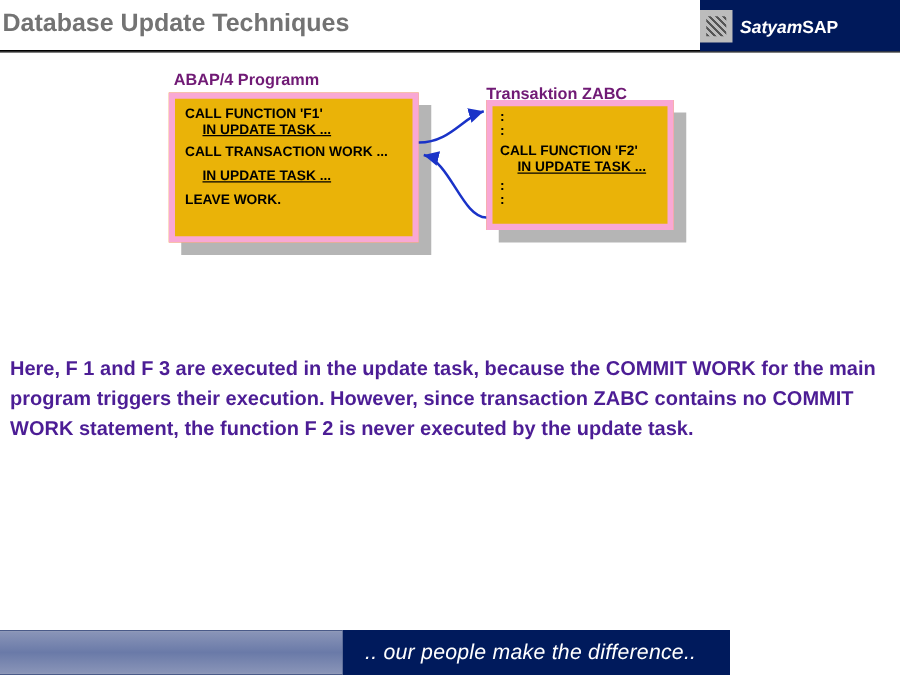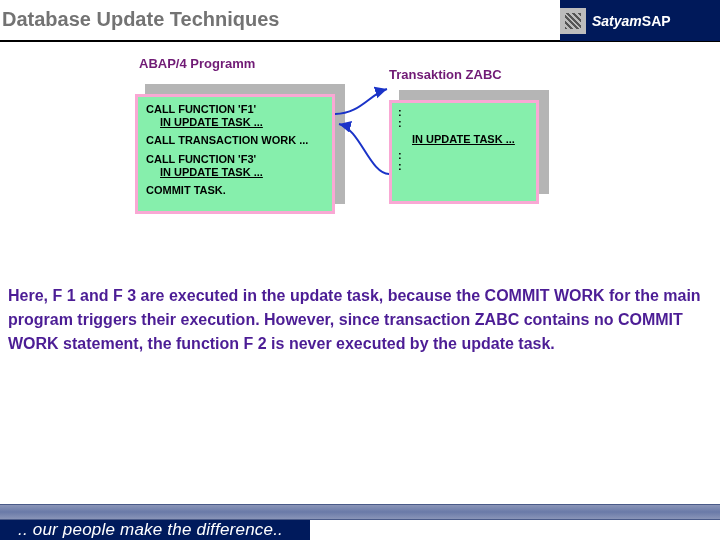--- a/index.html
+++ b/index.html
@@ -55,23 +55,22 @@
     top: 74px;
     width: 416px;
     height: 170px;
   }
   .panel-shadow {
     position: absolute;
     background: #b5b5b5;
   }
   .panel {
     position: absolute;
-    background: #86efac;
-    border: 3px solid #f9a8d4;
-    margin-top: 20px;
+    background: #eab308;
+    border: 5px solid #f9a8d4;
   }
   .panel-label {
     position: absolute;
     color: #701a75;
     font-weight: bold;
     font-size: 13px;
   }
   .code-line {
     font-family: Arial, sans-serif;
     font-size: 11px;
@@ -98,24 +97,23 @@
     width: 700px;
     font-size: 16px;
     font-weight: bold;
     line-height: 1.5;
     color: #4c1d95;
   }
 
   .footer {
     position: absolute;
     left: 0; bottom: 0;
-    width: 720px;
+    width: 584px;
     height: 36px;
     display: flex;
-    flex-direction: column;
   }
   .footer-stripe {
     flex: 1;
     background: linear-gradient(#8a95b8 0%, #6a7aa8 50%, #8a95b8 100%);
     border-top: 1px solid #4a5a88;
     border-bottom: 1px solid #4a5a88;
   }
   .footer-tag {
     width: 310px;
     background: #001a5c;
@@ -147,31 +145,31 @@
   <div class="panel-label left-label">ABAP/4 Programm</div>
   <div class="panel-label right-label">Transaktion ZABC</div>
 
   <div class="panel-shadow left-shadow"></div>
   <div class="panel left-panel">
     <div class="code-line">CALL FUNCTION 'F1'</div>
     <div class="code-line indent">IN UPDATE TASK ...</div>
     <div style="height:6px"></div>
     <div class="code-line">CALL TRANSACTION WORK ...</div>
     <div style="height:6px"></div>
-    <div class="code-line">CALL FUNCTION 'F3'</div>
     <div class="code-line indent">IN UPDATE TASK ...</div>
     <div style="height:6px"></div>
-    <div class="code-line">COMMIT TASK.</div>
+    <div class="code-line">LEAVE WORK.</div>
   </div>
 
   <div class="panel-shadow right-shadow"></div>
   <div class="panel right-panel">
     <div class="dots">:</div>
     <div class="dots">:</div>
     <div style="height:4px"></div>
+    <div class="code-line">CALL FUNCTION 'F2'</div>
     <div class="code-line indent">IN UPDATE TASK ...</div>
     <div style="height:4px"></div>
     <div class="dots">:</div>
     <div class="dots">:</div>
     <div style="height:4px"></div>
   </div>
 
   <svg width="416" height="170" style="position:absolute;left:0;top:0;pointer-events:none">
     <defs>
       <marker id="ah" markerWidth="8" markerHeight="8" refX="6" refY="3" orient="auto">

